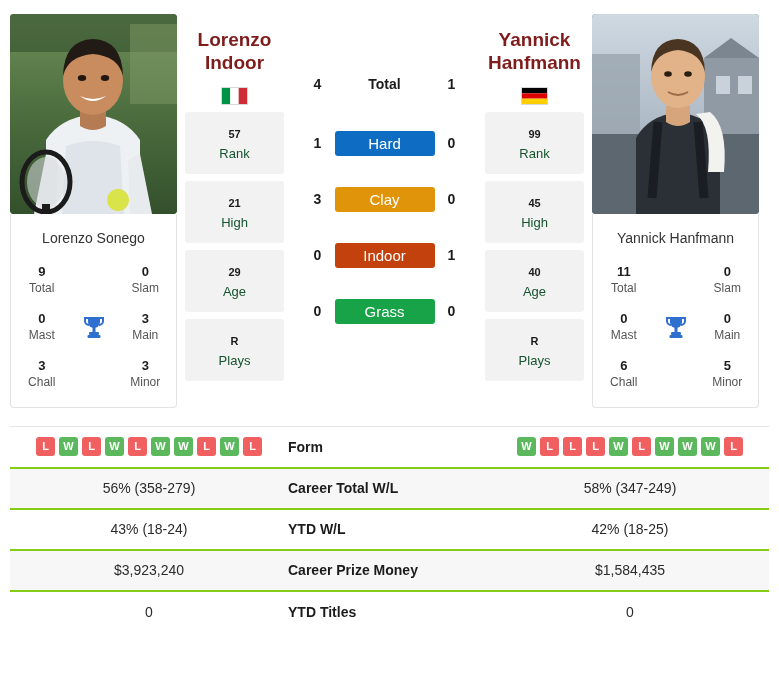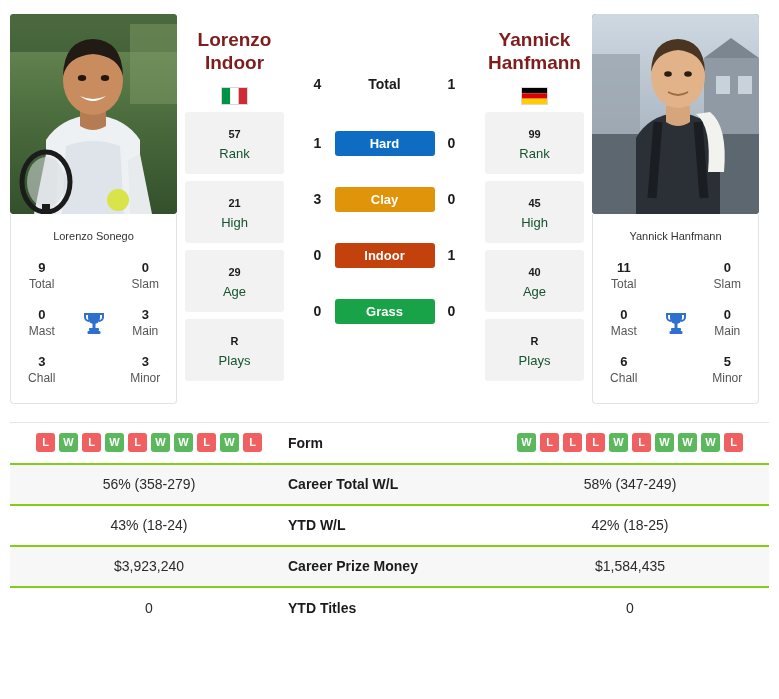--- a/index.html
+++ b/index.html
@@ -25,21 +25,21 @@
   .photo-wrap {
     width: 167px; height: 200px;
     border-radius: 4px;
     overflow: hidden;
     position: relative;
     background: #4d6a3f;
   }
   .photo-wrap svg { display: block; width: 100%; height: 100%; }
   .photo-caption {
     text-align: center;
-    font-size: 11px;
+    font-size: 14px;
     color: #333;
     padding: 12px 2px 10px 2px;
   }
   .mini-stats {
     border: 1px solid #e3e3e3;
     border-top: none;
     border-radius: 0 0 4px 4px;
     padding: 4px 0 10px 0;
   }
   .ms-row {
@@ -129,22 +129,22 @@
     font-size: 14px;
     font-weight: bold;
     color: #1b1b1b;
   }
   .slabel {
     width: 100px;
     height: 25px;
     line-height: 25px;
     text-align: center;
     border-radius: 3px;
-    font-size: 13px;
-    font-weight: bold;
+    font-size: 15px;
+    font-weight: normal;
     color: #ffffff;
   }
   .slabel.plain {
     color: #1b1b1b;
     background: transparent;
     font-weight: bold;
     font-size: 14px;
   }
 
   

